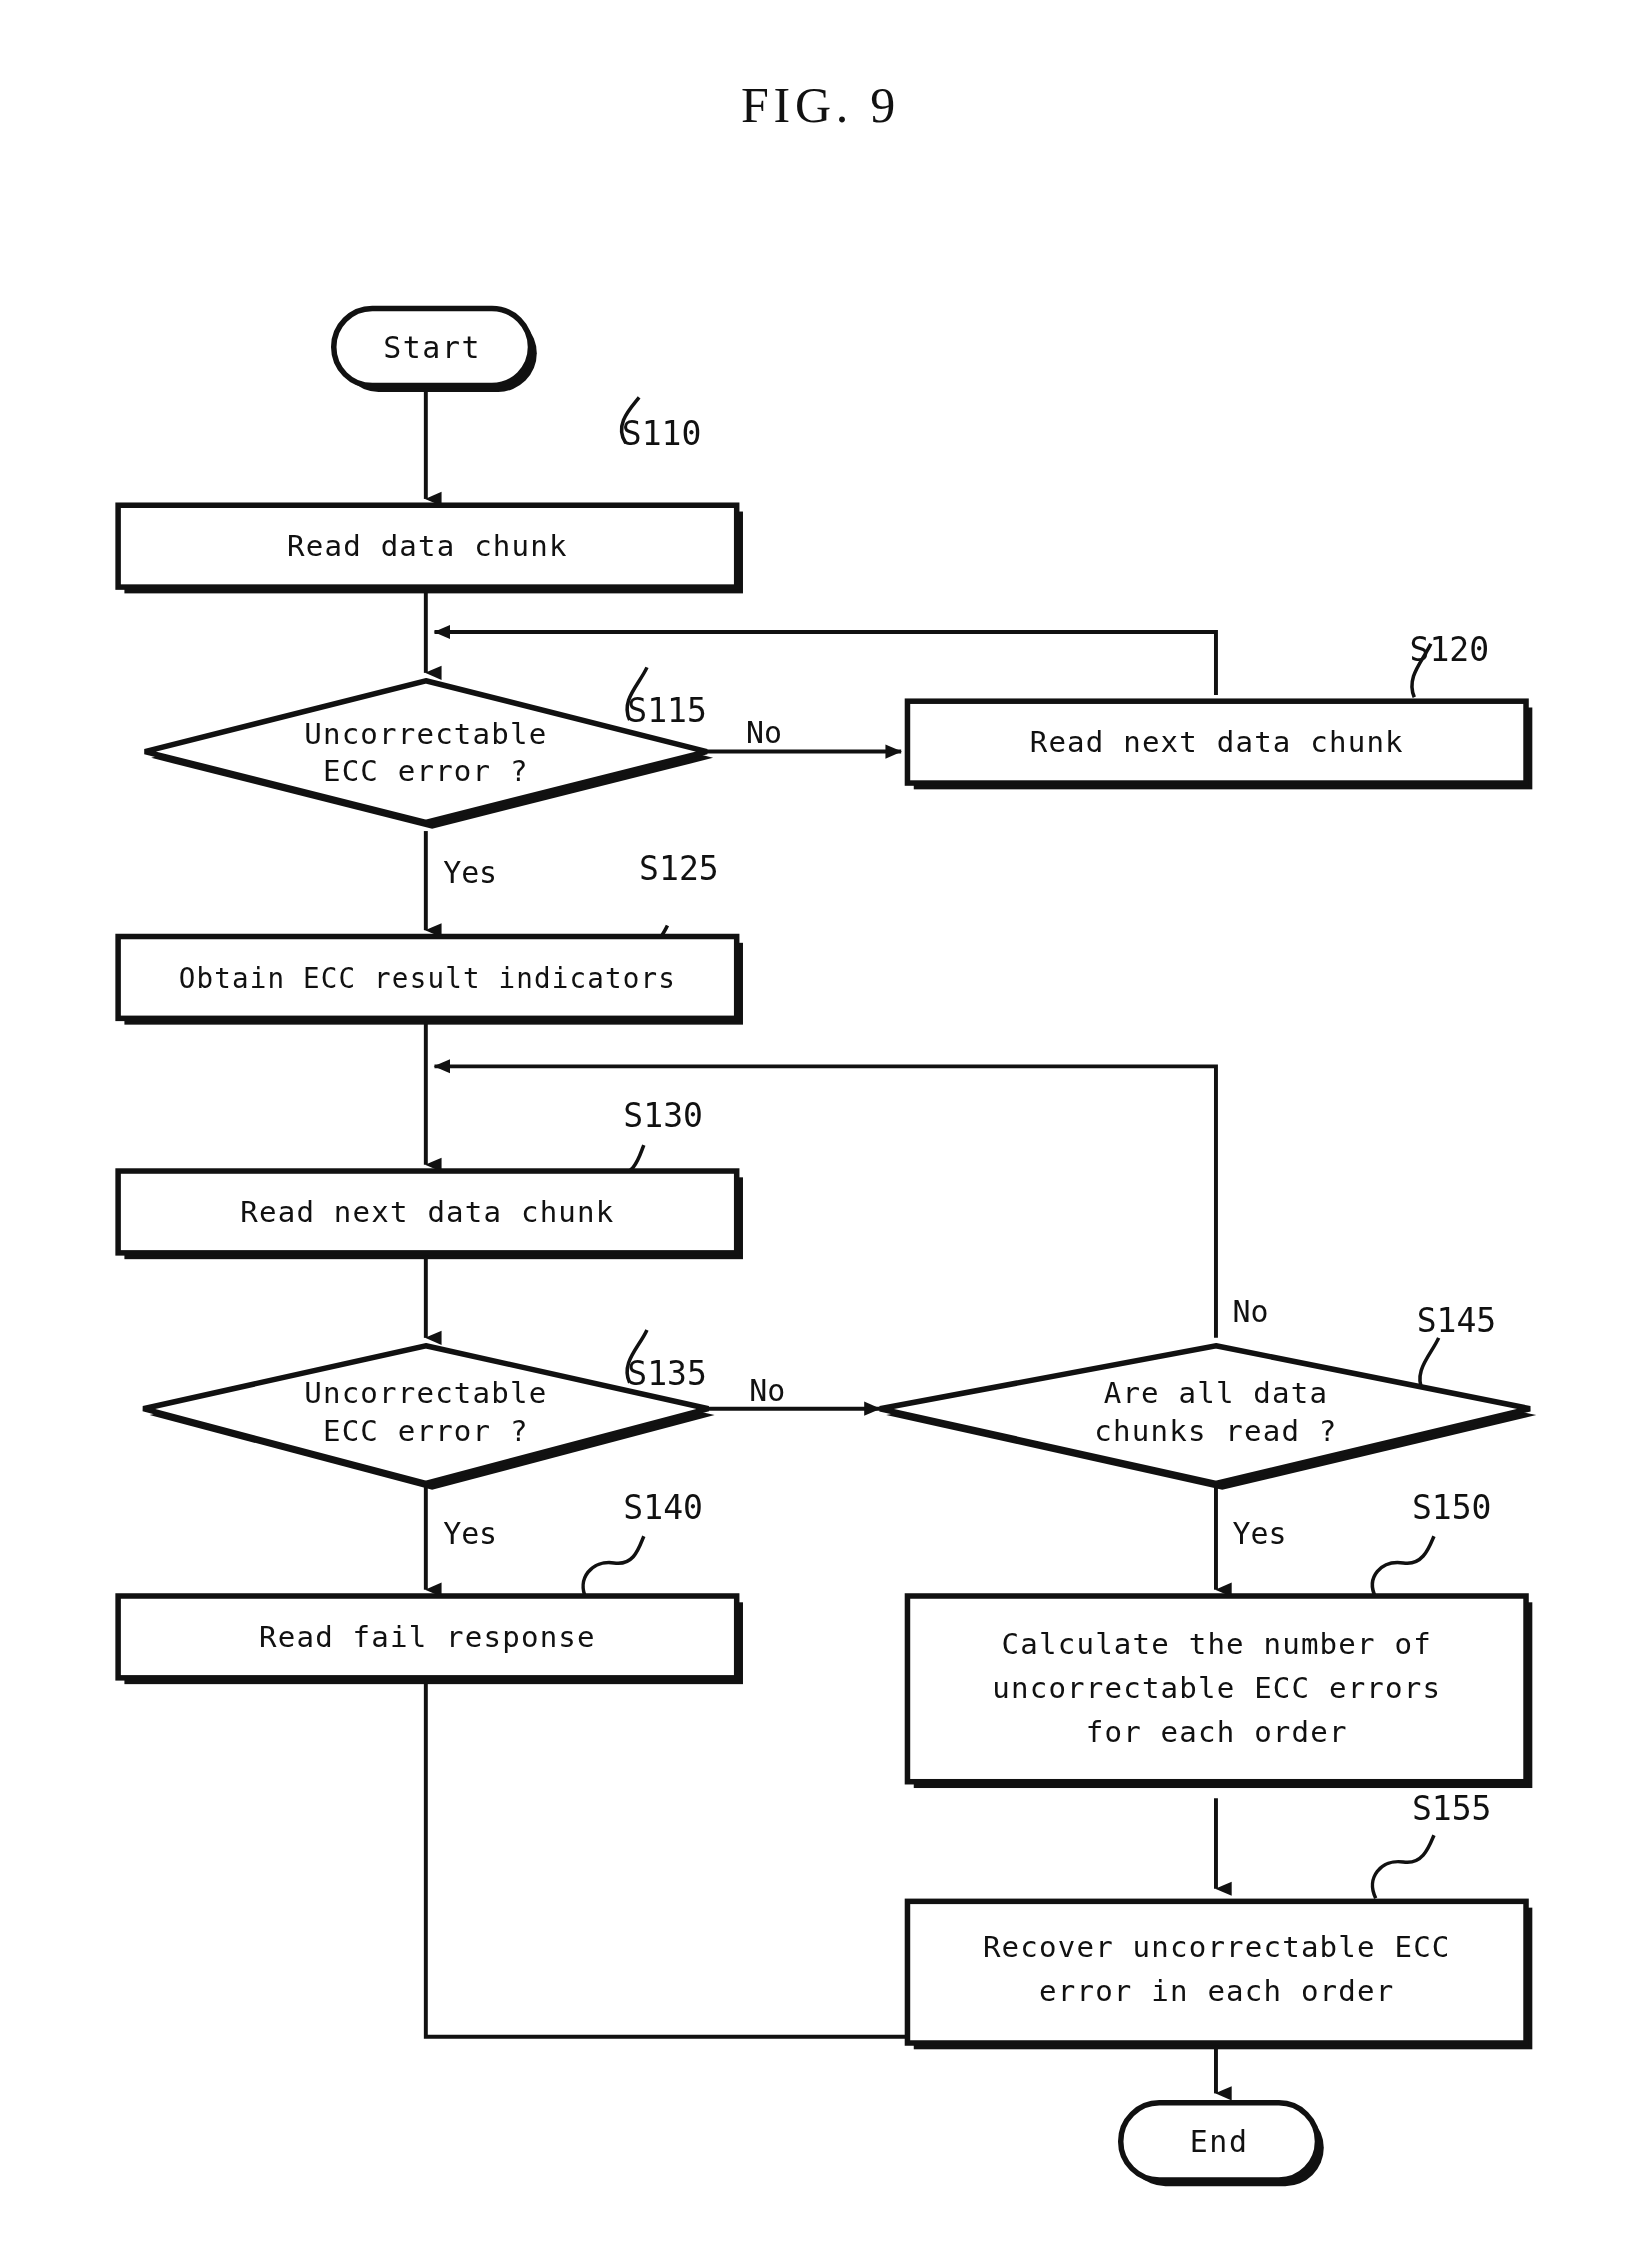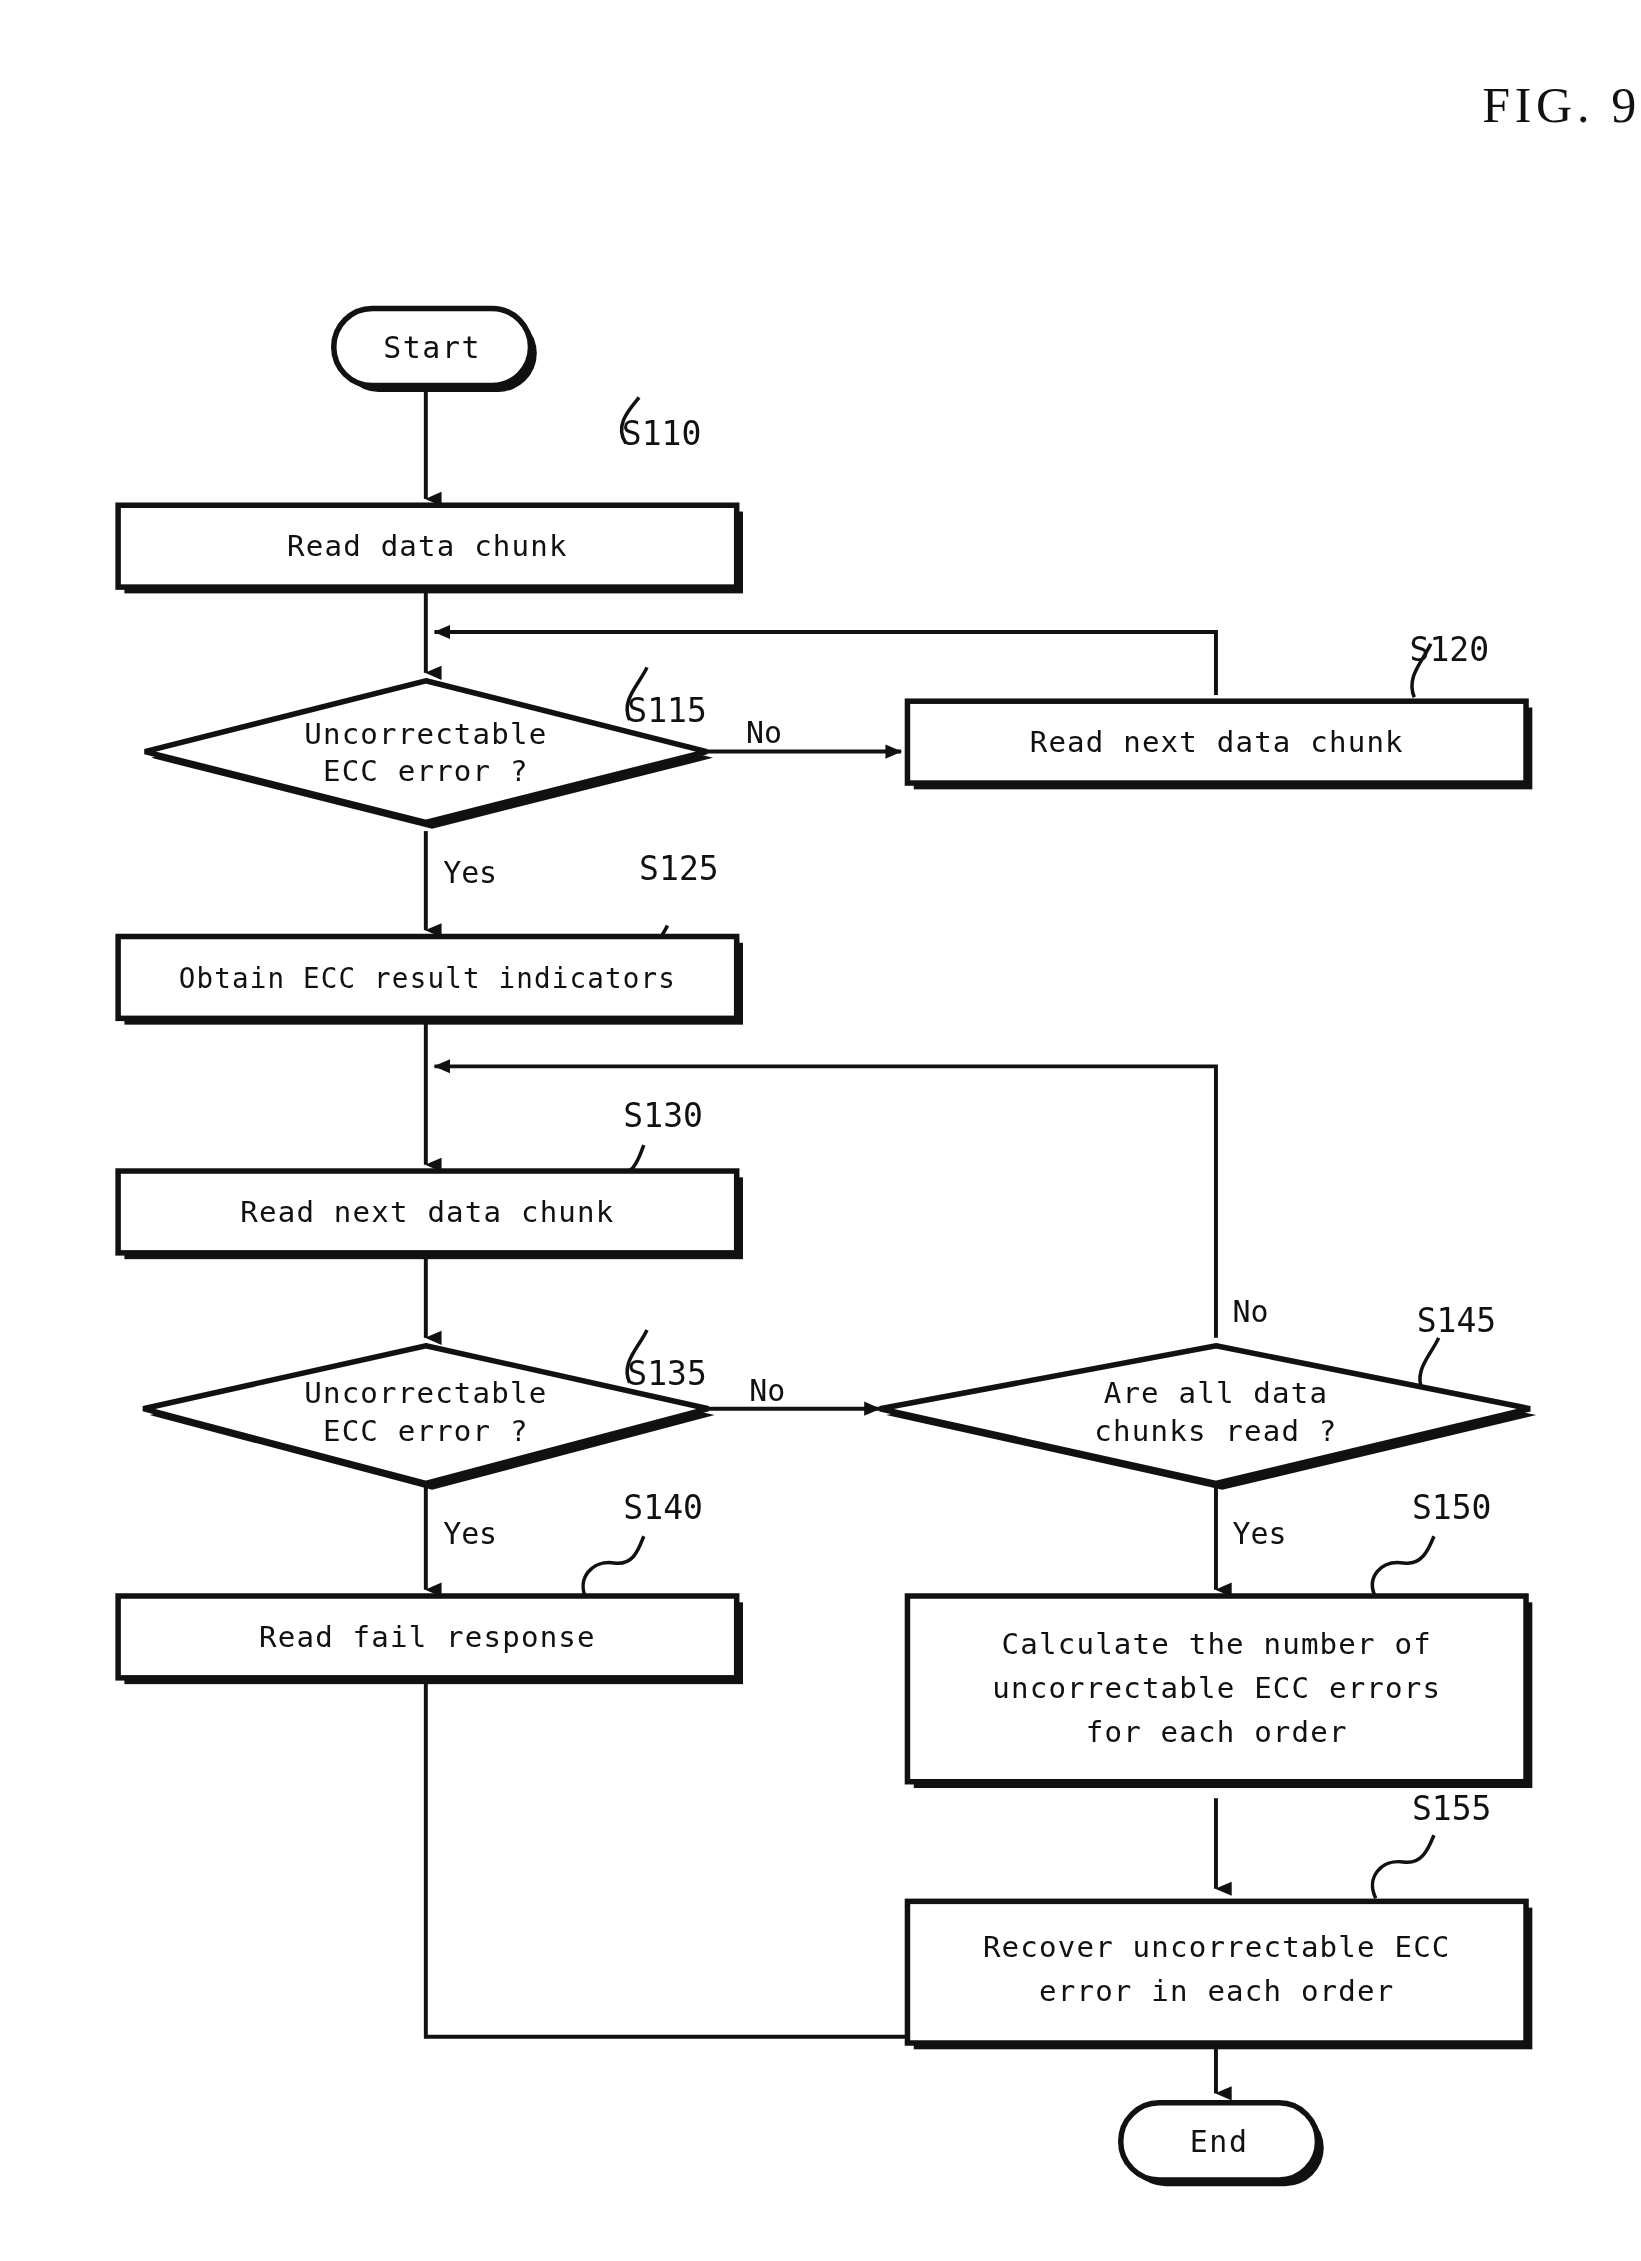--- a/index.html
+++ b/index.html
@@ -17,21 +17,21 @@
     position: relative;
     width: 1641px;
     height: 2261px;
     background: #ffffff;
   }
   .fig-title {
     position: absolute;
     top: 76px;
     left: 0;
     width: 1641px;
-    text-align: right;
+    text-align: center;
     font-family: "Liberation Serif", "DejaVu Serif", serif;
     font-size: 50px;
     letter-spacing: 4.7px;
     color: #111111;
   }
   svg.flow {
     position: absolute;
     top: 0;
     left: 0;
     width: 1641px;

